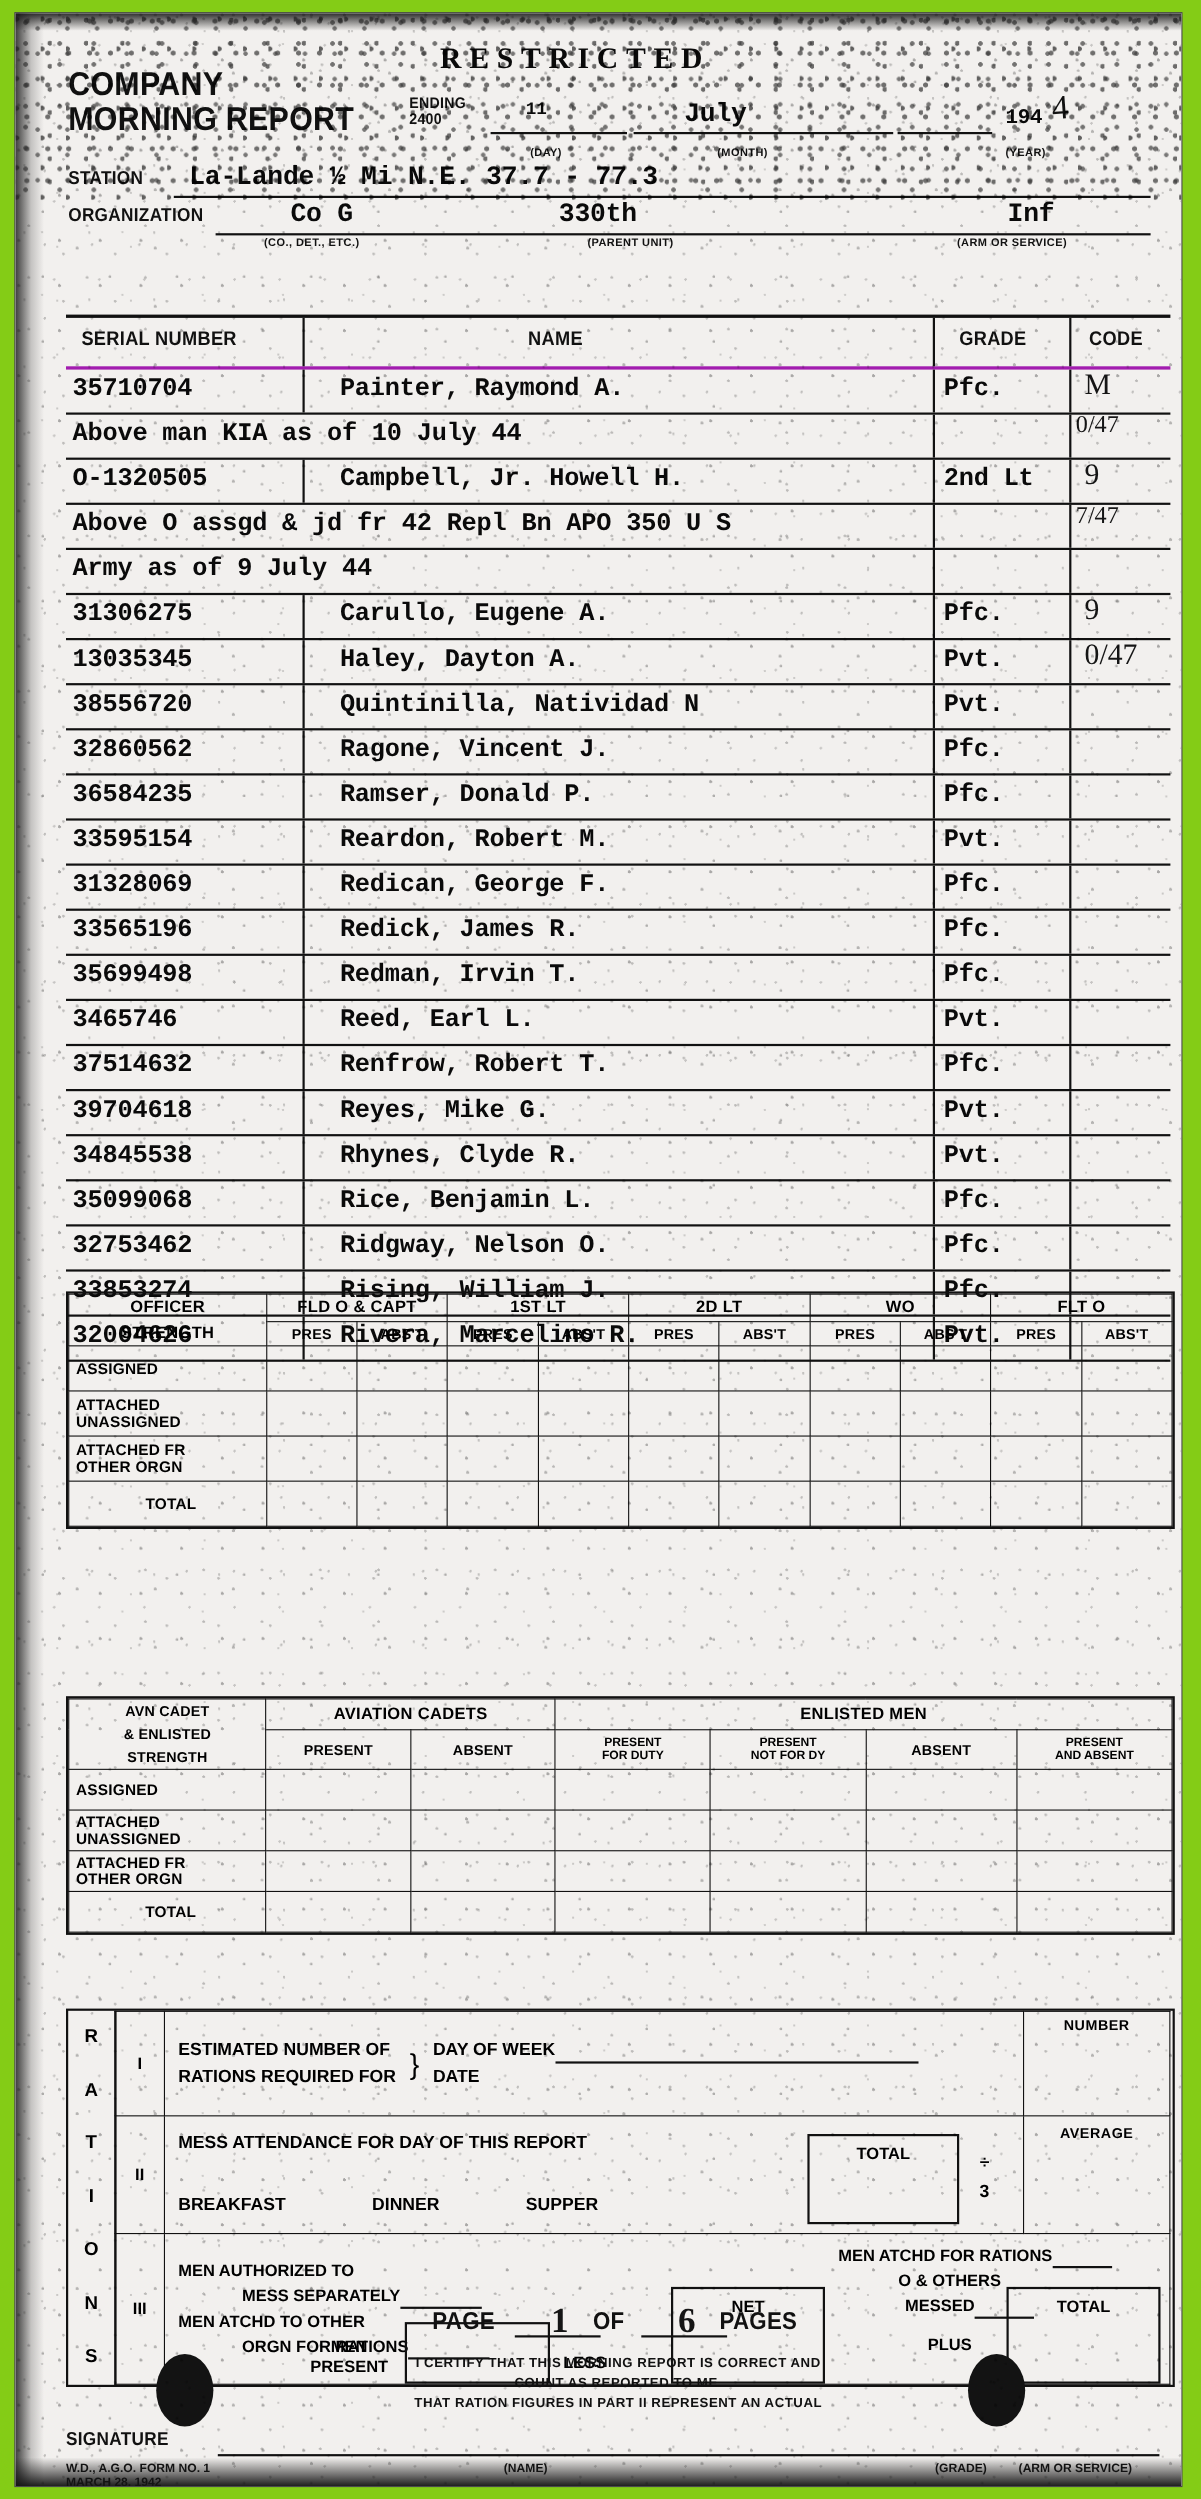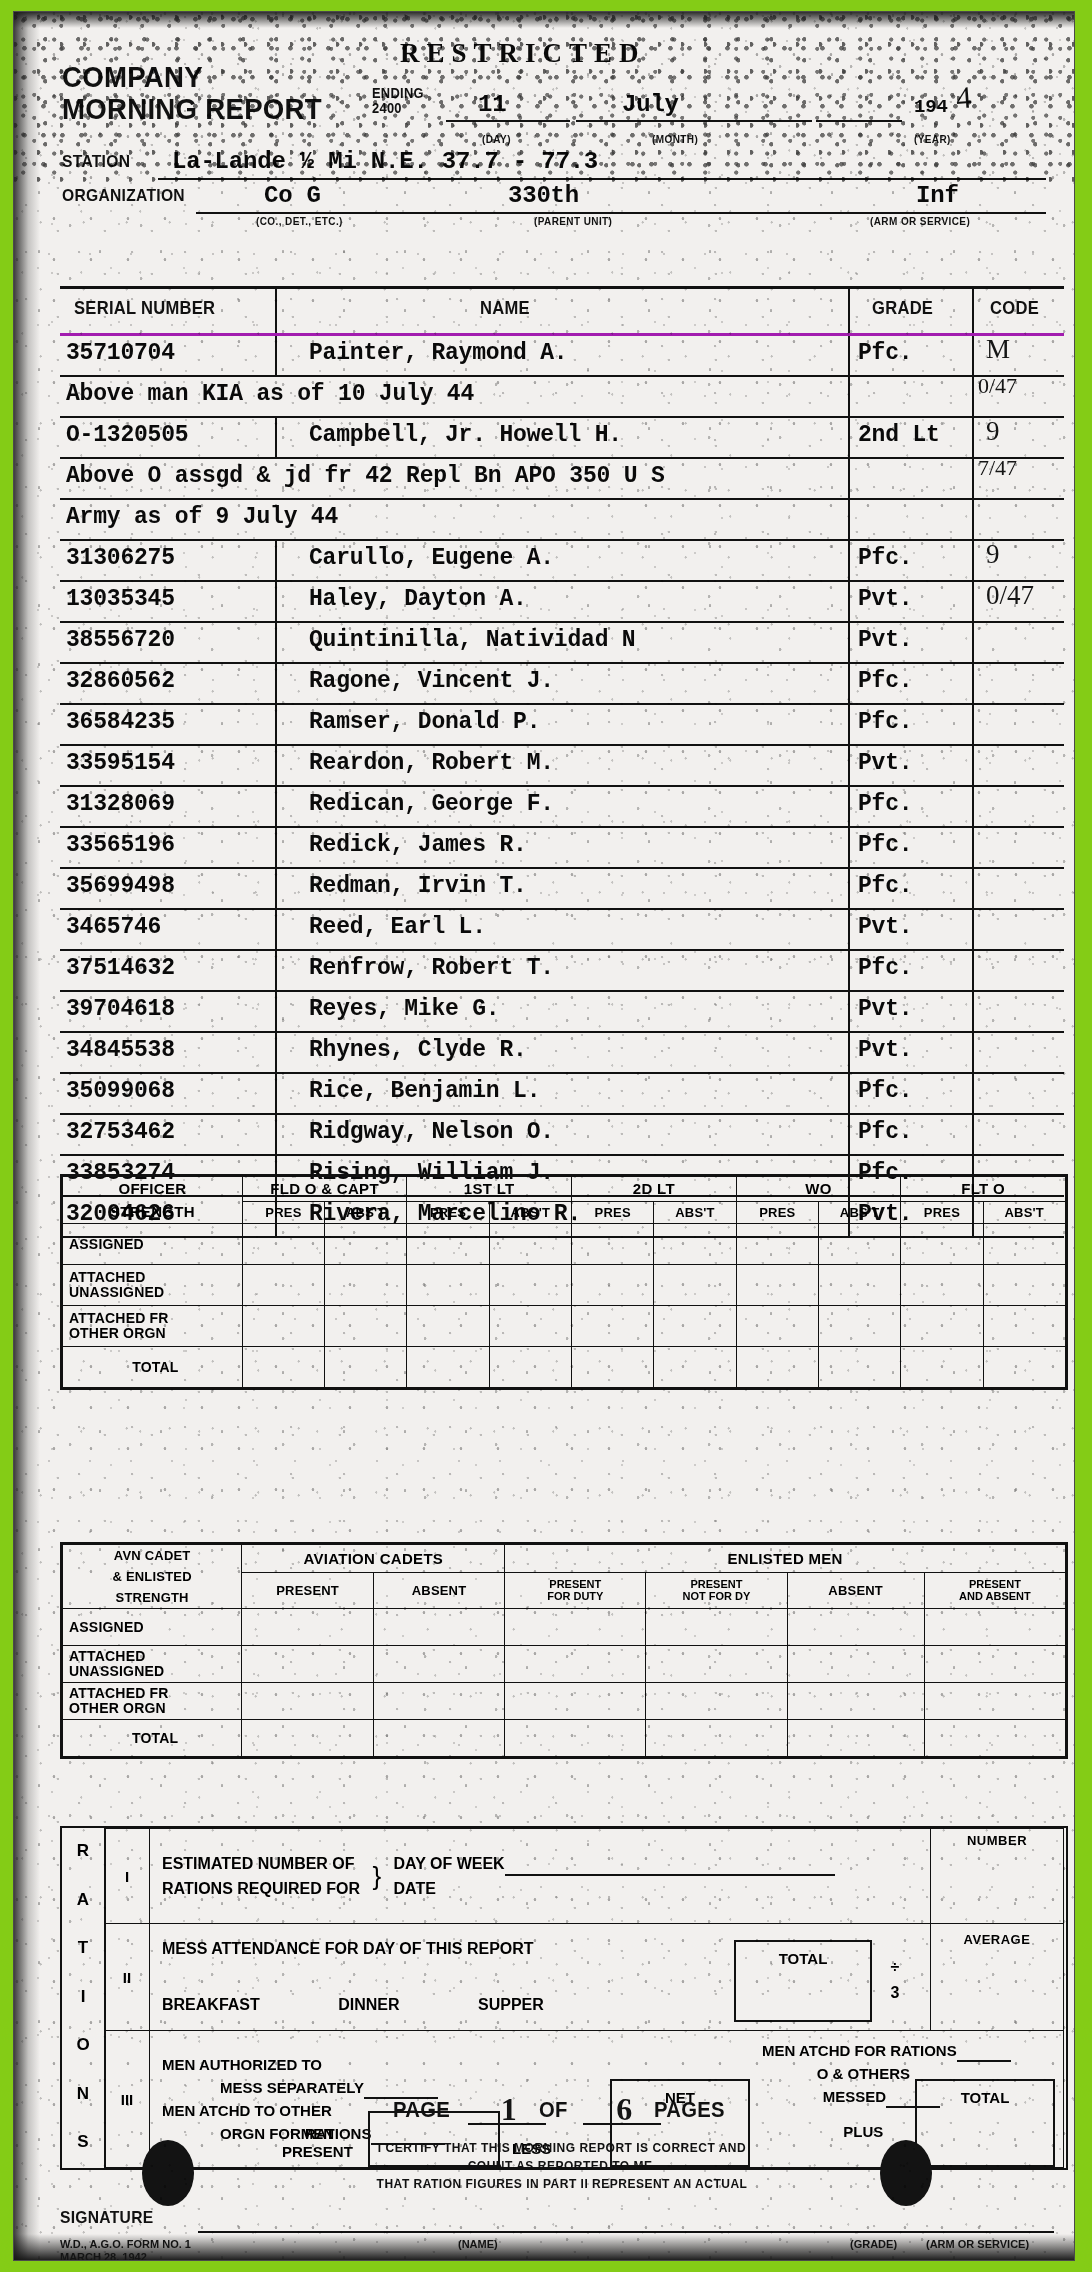--- a/index.html
+++ b/index.html
@@ -72,21 +72,21 @@
   #hdr{position:absolute;left:34px;top:22px;width:1000px;height:180px;}
   #restricted{position:absolute;left:352px;top:4px;font-size:27px;font-weight:bold;
      letter-spacing:7px;font-family:"Liberation Serif",serif;color:#0a0a0a;}
   #title1{position:absolute;left:14px;top:26px;font-size:30px;}
   #title2{position:absolute;left:14px;top:58px;font-size:30px;}
   #ending{position:absolute;left:324px;top:52px;font-size:14px;line-height:15px;width:70px;}
   .dayline{position:absolute;border-bottom:2.5px solid #111;}
   #d-day{left:398px;top:86px;width:124px;}
   #d-mon{left:528px;top:86px;width:236px;}
   #d-yr{left:768px;top:86px;width:86px;}
-  #v-day{position:absolute;left:430px;top:57px;font-size:24px;}
+  #v-day{position:absolute;left:430px;top:57px;font-size:16px;}
   #v-mon{position:absolute;left:574px;top:57px;font-size:24px;}
   #v-yr19{position:absolute;left:866px;top:62px;font-size:19px;}
   #v-yr4{position:absolute;left:908px;top:46px;font-size:31px;font-family:"Liberation Serif",serif;
      color:#111;transform:rotate(-4deg);}
   .cap{position:absolute;font-size:10px;font-weight:bold;letter-spacing:.4px;}
 
   #l-station{position:absolute;left:14px;top:118px;font-size:17px;}
   #l-org{position:absolute;left:14px;top:152px;font-size:17px;}
   .ruleline{position:absolute;border-bottom:2.5px solid #111;}
   #r-station{left:110px;top:144px;width:888px;}
@@ -172,21 +172,21 @@
       <div id="l-station" class="ink"><span class="p">STATION</span></div>
       <div class="ruleline" id="r-station"></div>
       <div id="v-station" class="t">La-Lande ½ Mi N.E.  37.7 - 77.3</div>
 
       <div id="l-org" class="ink"><span class="p">ORGANIZATION</span></div>
       <div class="ruleline" id="r-org"></div>
       <div id="v-org1" class="t">Co G</div>
       <div id="v-org2" class="t">330th</div>
       <div id="v-org3" class="t">Inf</div>
 
-      <div class="cap ink" style="left:208px;top:182px;">(CO., DET., ETC.)</div>
+      <div class="cap ink" style="left:192px;top:182px;">(CO., DET., ETC.)</div>
       <div class="cap ink" style="left:486px;top:182px;">(PARENT UNIT)</div>
       <div class="cap ink" style="left:822px;top:182px;">(ARM OR SERVICE)</div>
     </div>
 
     <div id="roster">
       <div id="hdrrow">
         <div class="vline" style="left:215px;"></div>
         <div class="vline" style="left:788px;"></div>
         <div class="vline" style="left:912px;"></div>
         <div class="hl ink" style="left:14px;"><span class="p">SERIAL NUMBER</span></div>

